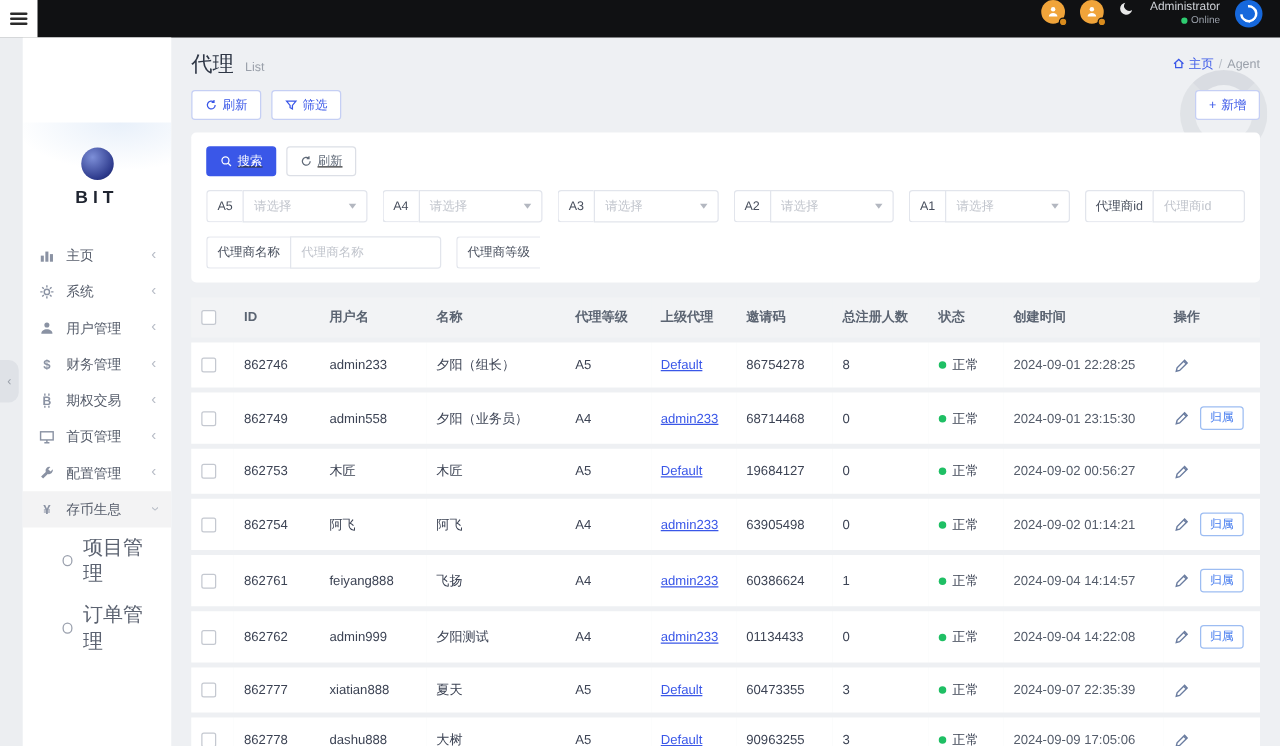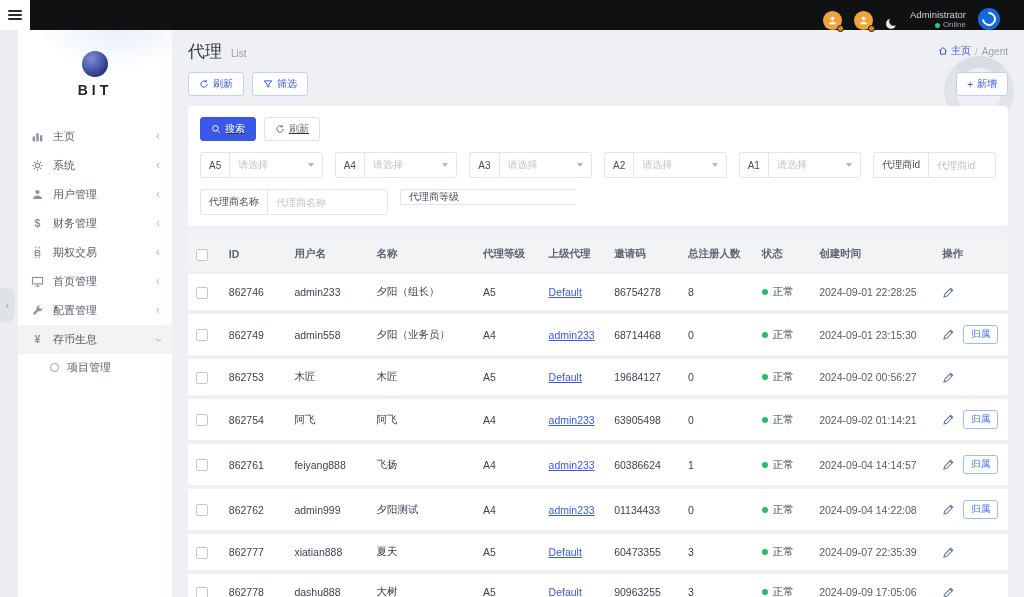--- a/index.html
+++ b/index.html
@@ -5,53 +5,53 @@
   * { margin:0; padding:0; box-sizing:border-box; }
   html,body { width:1024px; height:597px; overflow:hidden; }
   body { font-family:"Liberation Sans","DejaVu Sans",sans-serif; background:#eef0f3; position:relative; font-size:11px; color:#333; }
 
   
   .topbar { height:30px; display:flex; align-items:stretch; background:#101113; }
   .tb-left { width:30px; background:#ffffff; display:flex; align-items:center; justify-content:center; }
   .burger { width:14px; cursor:pointer; }
   .burger span { display:block; height:2px; background:#2b2b2b; margin:2px 0; border-radius:1px; }
   .tb-spacer { flex:1; }
-  .tb-right { display:flex; align-items:flex-end; gap:12px; padding-right:24px; }
+  .tb-right { display:flex; align-items:flex-start; gap:12px; padding-right:14px; }
   .circle-ic { width:19px; height:19px; border-radius:50%; display:flex; align-items:center; justify-content:center; position:relative; cursor:pointer; }
   .circle-ic.orange { background:#f0a43a; color:#fff; }
   .circle-ic.orange .badge { position:absolute; right:-2px; bottom:-2px; width:7px; height:7px; border-radius:50%; background:#d88b1d; border:1px solid #101113; }
   .moon-wrap { color:#e8e8e8; display:flex; cursor:pointer; }
   .admin-block { text-align:right; line-height:1.2; cursor:pointer; }
   .admin-name { font-size:9.5px; color:#cfd2d8; }
   .admin-online { font-size:8px; color:#9aa0aa; display:flex; align-items:center; justify-content:flex-end; gap:3px; }
   .gdot { width:5px; height:5px; border-radius:50%; background:#2ecc71; display:inline-block; }
   .brand-ball { width:22px; height:22px; border-radius:50%; background:#1668dc; position:relative; cursor:pointer; }
   .brand-ball::after { content:""; position:absolute; inset:4px; border-radius:50%; border:2.5px solid #fff; border-left-color:transparent; transform:rotate(40deg); }
 
   
   .layout { display:flex; height:567px; }
   .gutter { width:18px; background:#eceef1; position:relative; }
   .panel-handle { position:absolute; top:258px; left:0; width:15px; height:34px; background:#dfe2e7; border-radius:0 8px 8px 0; display:flex; align-items:center; justify-content:center; color:#9aa0aa; font-size:10px; cursor:pointer; }
 
   
-  .sidebar { width:154px; background:#ffffff; display:flex; flex-direction:column; overflow:hidden; }
+  .sidebar { width:119px; background:#ffffff; display:flex; flex-direction:column; overflow:hidden;justify-content:center; }
   .brand { height:88px; display:flex; flex-direction:column; align-items:center; justify-content:center; gap:5px; position:relative;
            background:radial-gradient(ellipse 120px 55px at 65% 0%, #e8f0fa 0%, rgba(232,240,250,0) 70%); }
   .brand-circle { width:26px; height:26px; border-radius:50%; background:radial-gradient(circle at 35% 30%, #7d8fd8 0%, #2d3a8c 70%, #141c52 100%); }
   .brand-text { font-size:14px; letter-spacing:4px; font-weight:bold; color:#1f2430; }
   .nav { padding-top:4px; }
   .nav-item { display:flex; align-items:center; gap:9px; padding:7px 12px; font-size:11px; color:#565d6b; cursor:pointer; }
   .nav-item .lbl { flex:0 1 auto; }
   .nav-item .ico { color:#8a92a3; }
   .nav-item.open { background:#f3f3f4; }
   .nav-item.active { color:#3a57e8; }
   .nav-item.active .ico { color:#3a57e8; }
   .chev { margin-left:auto; color:#b7bcc6; font-size:12px; line-height:1; transform:translateY(-1px); }
   .chev.down { transform:rotate(-90deg); }
-  .sub-item { display:flex; align-items:center; gap:8px; padding:6px 12px 6px 32px; font-size:11px; color:#5c6371; cursor:pointer; }
+  .sub-item { display:flex; align-items:center; gap:8px; padding:6px 12px 6px 32px; font-size:16px; color:#5c6371; cursor:pointer; }
   .radio { width:9px; height:9px; border:1px solid #9aa0ad; border-radius:50%; background:#fff; }
   .ico { display:inline-flex; width:14px; height:14px; align-items:center; justify-content:center; }
   .ico svg { width:13px; height:13px; fill:currentColor; }
   .ico svg .st { fill:none; stroke:currentColor; stroke-width:1.4; }
 
   
   .main { flex:1; padding:10px 16px 0 16px; position:relative; overflow:hidden; }
   .watermark { position:absolute; top:26px; right:10px; width:70px; height:70px; border-radius:50%;
                border:12px solid rgba(110,120,135,.10); border-top-color:rgba(110,120,135,.16); z-index:0; }
   .page-head { display:flex; justify-content:space-between; align-items:flex-start; position:relative; z-index:1; }
@@ -225,20 +225,24 @@
               <text x="8" y="12.5" text-anchor="middle" font-size="13" font-weight="bold" fill="currentColor">¥</text>
             </svg>
           </span>
           <span class="lbl">存币生息</span>
           <span class="chev down">‹</span>
         </div>
         <div class="sub-item">
           <span class="radio"></span>
           <span>项目管理</span>
         </div>
+        <div class="sub-item">
+          <span class="radio"></span>
+          <span>订单管理</span>
+        </div>
       </div>
   </div>
 
   <div class="main">
     <div class="watermark"></div>
 
     <div class="page-head">
       <div>
         <span class="page-title">代理</span>
         <span class="page-sub">List</span>
@@ -346,21 +350,21 @@
         </div>
       </div>
 
       <div class="filter-row">
         <div class="igroup fixed" style="width:188px;">
           <span class="ilabel">代理商名称</span>
           <span class="ictrl">
               <input placeholder="代理商名称" style="">
             </span>
         </div>
-        <div class="igroup fixed" style="width:176px;flex-direction:column;">
+        <div class="igroup fixed" style="width:176px;">
           <span class="ilabel">代理商等级</span>
         </div>
       </div>
     </div>
 
     <div class="table-wrap">
       <table>
         <colgroup>
           <col style="width:4%">
             <col style="width:8%">

